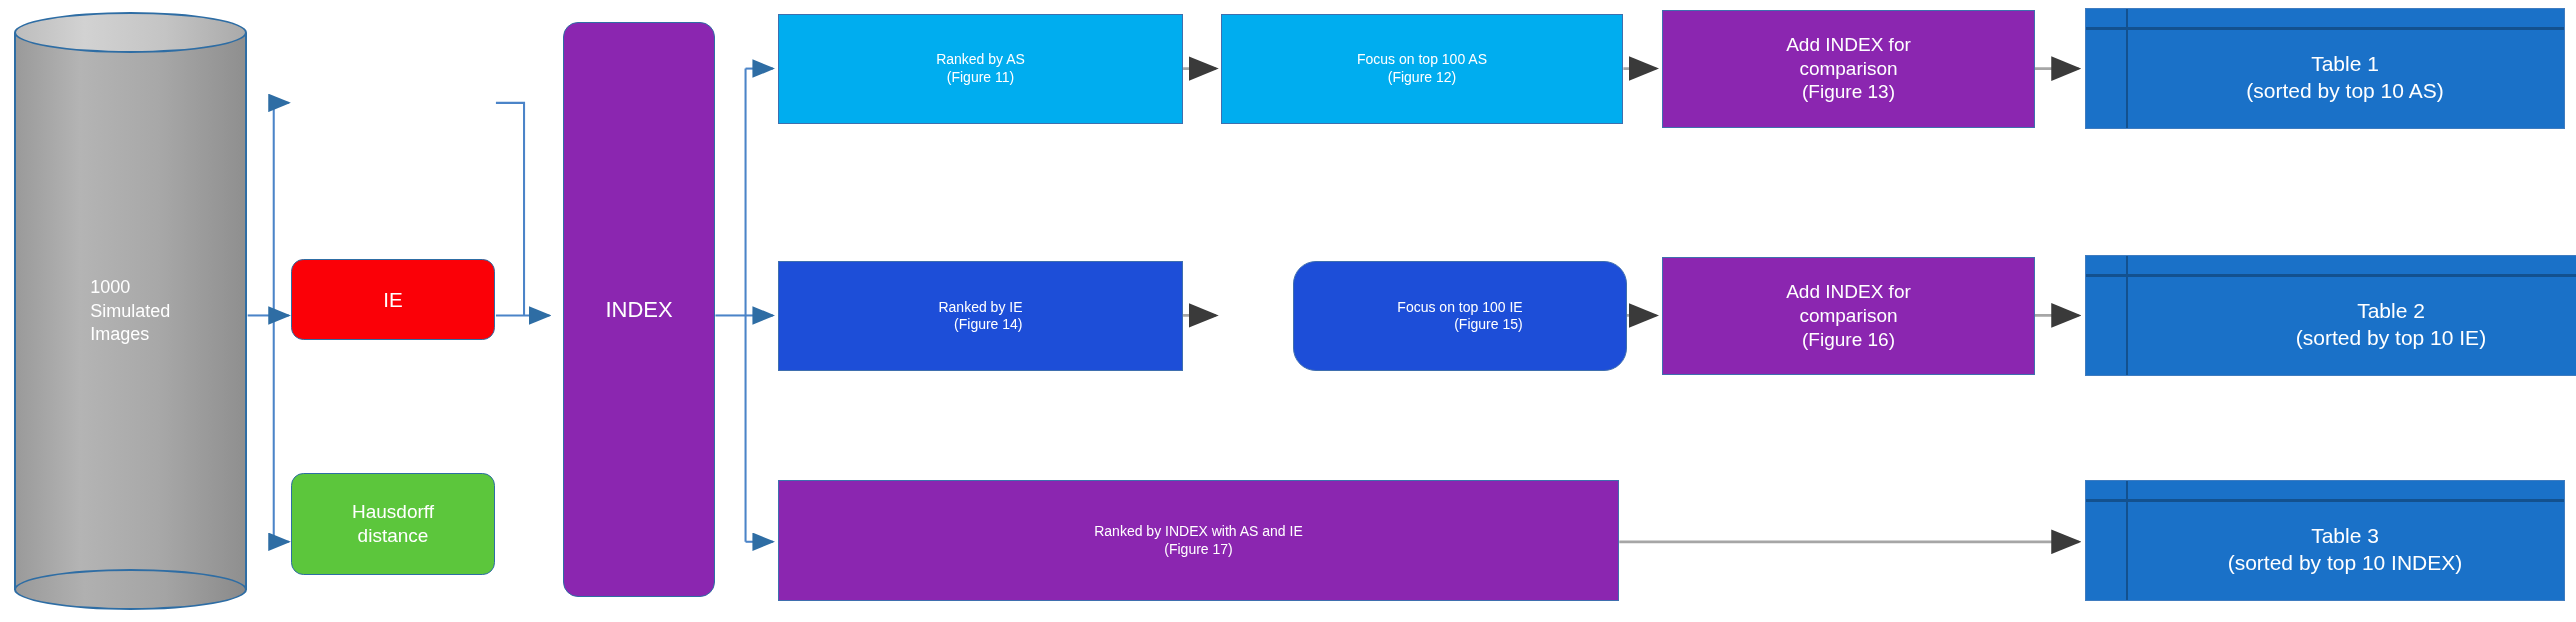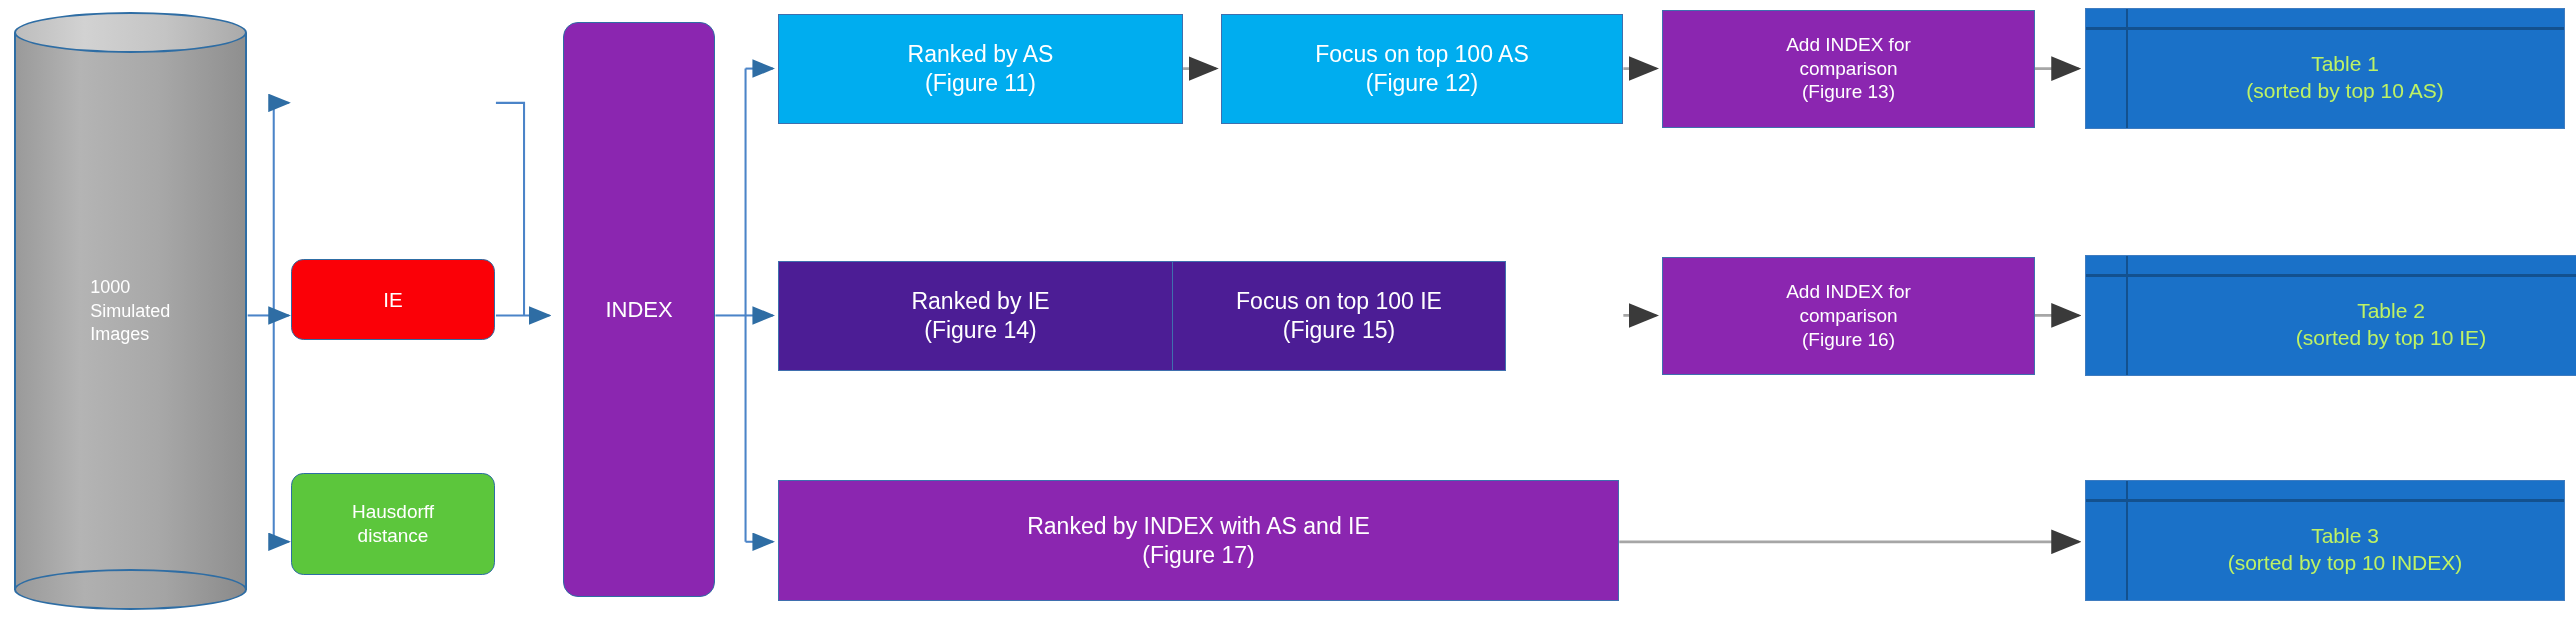--- a/index.html
+++ b/index.html
@@ -107,24 +107,24 @@
   .index-node {
     border-radius: 15px;
     border: 1.4px solid #2E6DA4;
     background: #8B26B0;
     font-size: 22px;
   }
 
   
   .proc {
     border: 1.4px solid #3F6FAE;
-    font-size: 23px;
+    font-size: 14px;
   }
   .proc.blue   { background: #00ADEF; }
-  .proc.red    { background: #4c1d95; }
+  .proc.red    { background: #1d4ed8; text-align: right; }
   .proc.purple { background: #8B26B0; }
 
   
   .tablebox {
     border: 1.4px solid #3F7CC0;
     background: #1A71C8;
     font-size: 21px;
     position: absolute;
     box-sizing: border-box;
     z-index: 3;
@@ -148,21 +148,21 @@
   .tablebox .tb-label {
     position: absolute;
     left: 40px;
     top: 18px;
     right: 0;
     bottom: 0;
     display: flex;
     align-items: center;
     justify-content: center;
     text-align: center;
-    color: #bef264;
+    color: #ffffff;
     line-height: 1.26;
     white-space: pre-line;
   }
 </style>
 </head>
 <body>
 
 <div id="canvas">
 
   <svg id="wires" viewBox="0 0 3754 907" width="2576" height="622" xmlns="http://www.w3.org/2000/svg">
@@ -260,21 +260,21 @@
     <div class="tb-hrule"></div>
     <div class="tb-label">Table 1
 (sorted by top 10 AS)</div>
   </div>
 
   <div class="node proc red" style="left:778px; top:261px; width:405px; height:110px;">
     <span>Ranked by IE
 (Figure 14)</span>
   </div>
 
-  <div class="node proc red" style="left:1172px; top:261px; width:334px; height:110px;">
+  <div class="node proc red" style="left:1293px; top:261px; width:334px; height:110px;border-radius:23px;">
     <span>Focus on top 100 IE
 (Figure 15)</span>
   </div>
 
   <div class="node proc purple" style="left:1662px; top:257px; width:373px; height:118px; font-size:19px;">
     <span>Add INDEX for
 comparison
 (Figure 16)</span>
   </div>
 

